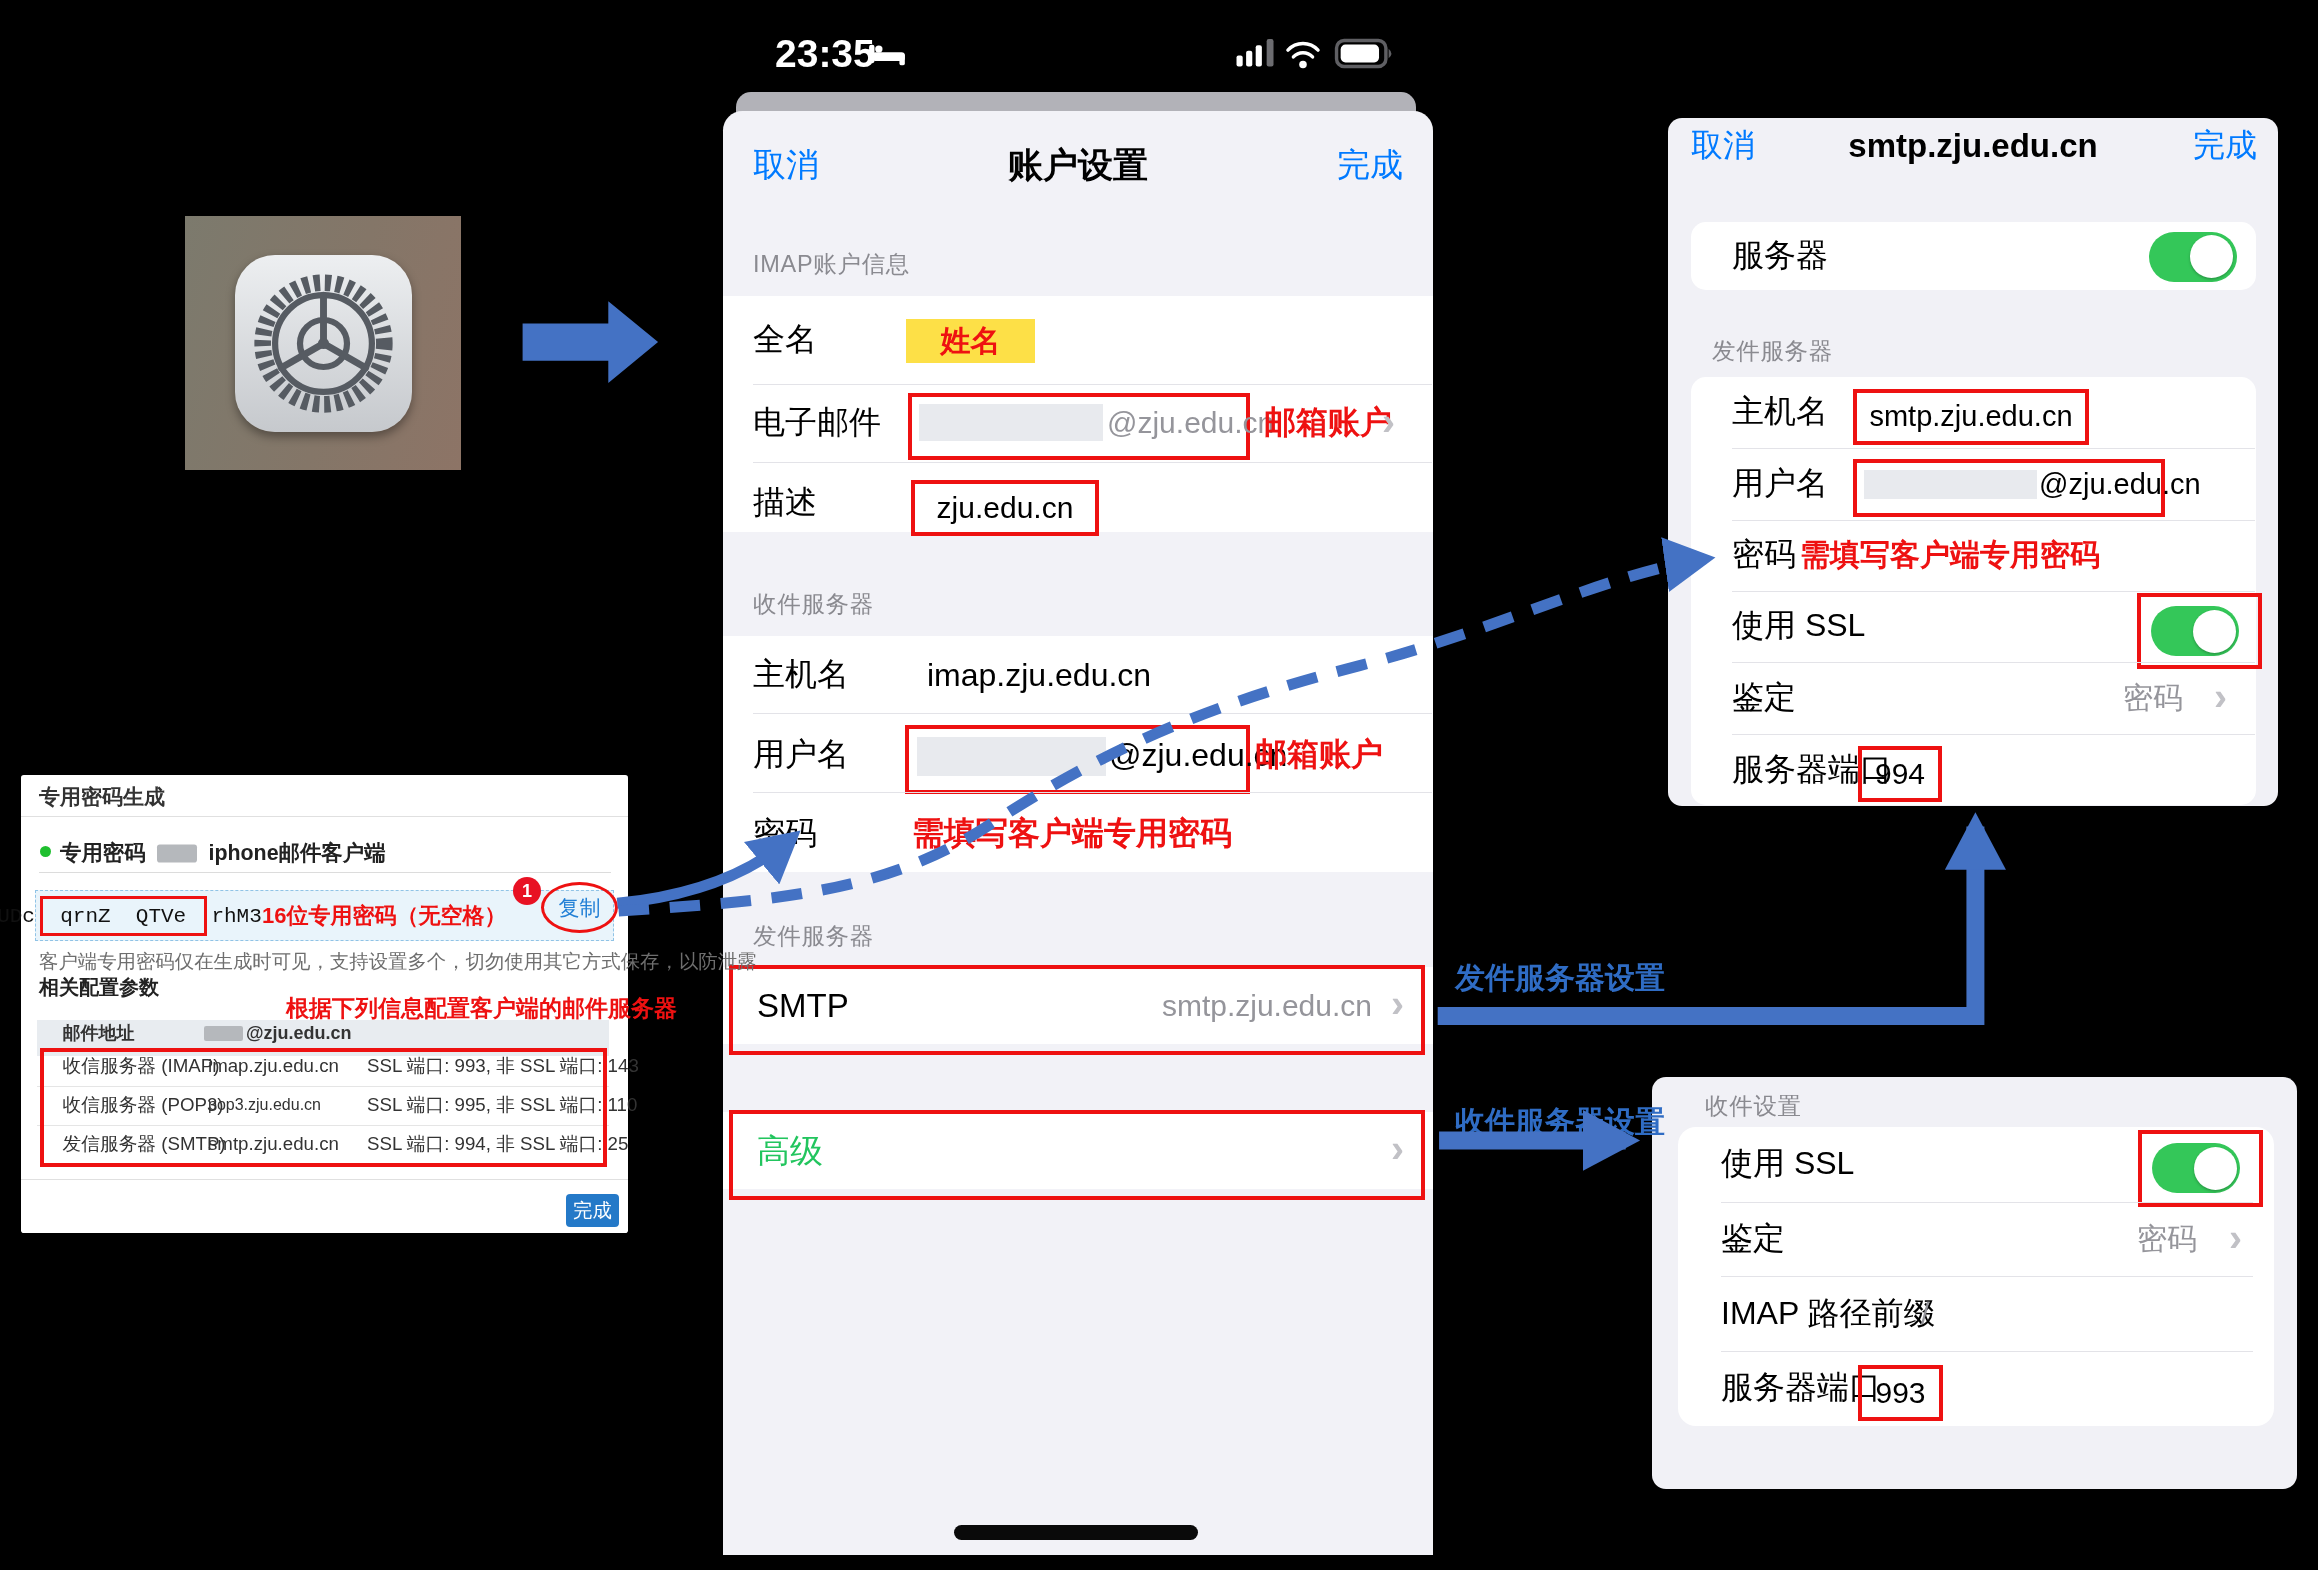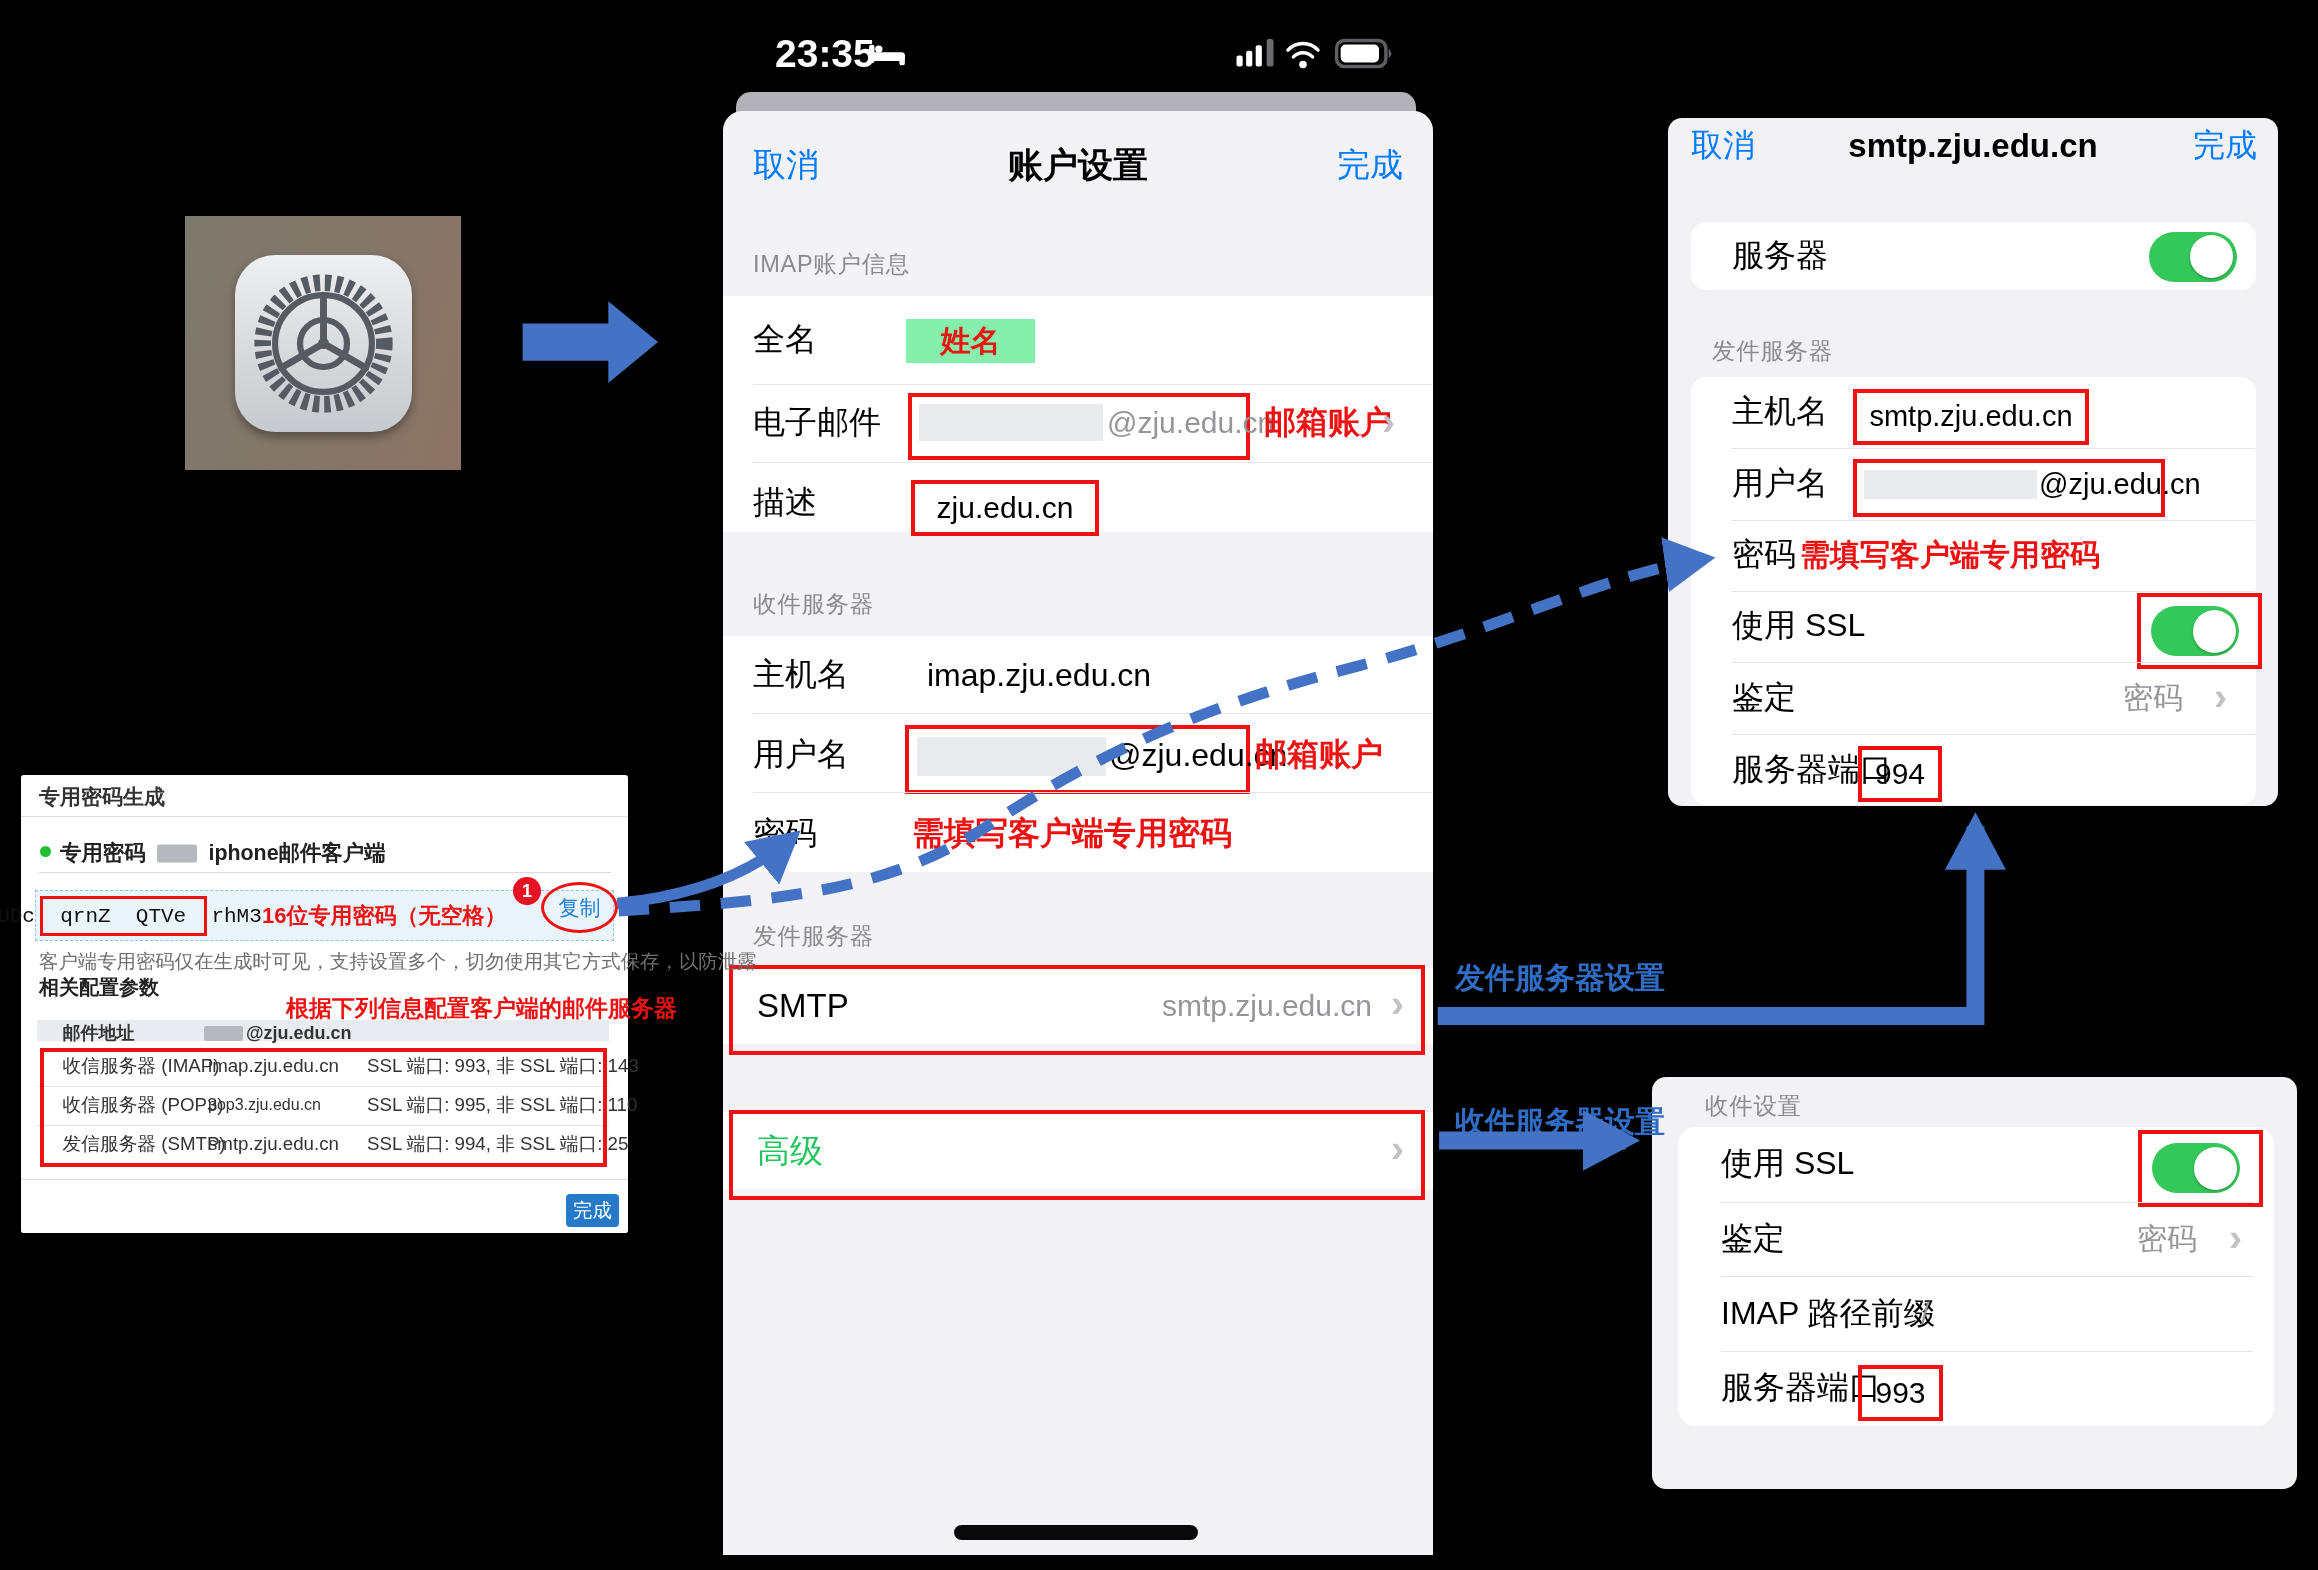--- a/index.html
+++ b/index.html
@@ -79,21 +79,21 @@
     <div class="abs sheet" style="left:0;top:18.7px;width:710px;height:1444px;border-radius:19.4px 19.4px 0 0;"></div>
 
     <div class="abs cy blue" style="left:30px;top:73px;font-size:33px;">取消</div>
     <div class="abs cy" style="left:0;top:73px;width:710px;text-align:center;font-size:35px;font-weight:600;color:#000;">账户设置</div>
     <div class="abs cy blue" style="right:30px;top:73px;font-size:33px;">完成</div>
 
     <div class="abs cy seclab" style="left:30px;top:172px;">IMAP账户信息</div>
 
     <div class="abs card" style="left:0;top:204px;width:710px;height:236px;"></div>
     <div class="abs cy lab" style="left:30px;top:248px;">全名</div>
-    <div class="abs" style="left:183px;top:227px;width:129px;height:44px;background:#86efac;display:flex;align-items:center;justify-content:center;">
+    <div class="abs" style="left:183px;top:227px;width:129px;height:44px;background:#fde047;display:flex;align-items:center;justify-content:center;">
       <span class="redtext" style="font-size:30px;">姓名</span>
     </div>
     <div class="sep" style="left:30px;top:292px;width:679px;"></div>
 
     <div class="abs cy lab" style="left:30px;top:331px;">电子邮件</div>
     <div class="redbox" style="left:185px;top:301px;width:334px;height:59px;"></div>
     <div class="abs redact" style="left:196px;top:312px;width:184px;height:37px;"></div>
     <div class="abs cy grayval" style="left:384px;top:331px;font-size:30px;">@zju.edu.cn</div>
     <div class="abs cy redtext" style="left:541px;top:331px;font-size:32px;">邮箱账户</div>
     <div class="abs cy chev" style="left:659px;top:330px;">›</div>
@@ -158,21 +158,21 @@
       <span style="color:#fff;font-size:18px;font-weight:bold;">1</span>
     </div>
     <div class="abs" style="left:520px;top:107px;width:77px;height:51px;border:3.5px solid #ee1111;border-radius:50%;box-sizing:border-box;display:flex;align-items:center;justify-content:center;">
       <span style="color:#2380d6;font-size:21px;">复制</span>
     </div>
 
     <div class="abs cy" style="left:18px;top:186px;font-size:19.4px;color:#6e6e6e;">客户端专用密码仅在生成时可见，支持设置多个，切勿使用其它方式保存，以防泄露</div>
     <div class="abs cy" style="left:18px;top:212px;font-size:20px;font-weight:bold;color:#222;">相关配置参数</div>
     <div class="abs cy redtext" style="left:265px;top:233px;font-size:23px;text-align:center;">根据下列信息配置客户端的邮件服务器</div>
 
-    <div class="abs" style="left:16px;top:245px;width:572px;height:21px;background:#e8ecf0;">
+    <div class="abs" style="left:16px;top:245px;width:572px;height:36px;background:#e8ecf0;">
       <span class="abs cy webtxt" style="left:25.6px;top:13px;font-size:18px;font-weight:bold;">邮件地址</span>
       <span class="abs" style="left:167px;top:5.5px;width:39px;height:15px;background:#b5b8bc;border-radius:2.1px;"></span>
       <span class="abs cy webtxt" style="left:209px;top:13px;font-size:18px;font-weight:bold;">@zju.edu.cn</span>
     </div>
     <div class="abs" style="left:16px;top:272px;width:572px;height:39px;border-bottom:0.7px solid #e5e5e5;">
       <span class="abs cy webtxt" style="left:25.6px;top:19.4px;font-size:18.7px;">收信服务器 (IMAP)</span>
       <span class="abs cy webtxt" style="left:171px;top:19.4px;font-size:18.7px;">imap.zju.edu.cn</span>
       <span class="abs cy webtxt" style="left:330px;top:19.4px;font-size:18.7px;">SSL 端口: 993, 非 SSL 端口: 143</span>
     </div>
     <div class="abs" style="left:16px;top:311px;width:572px;height:39px;border-bottom:0.7px solid #e5e5e5;">

